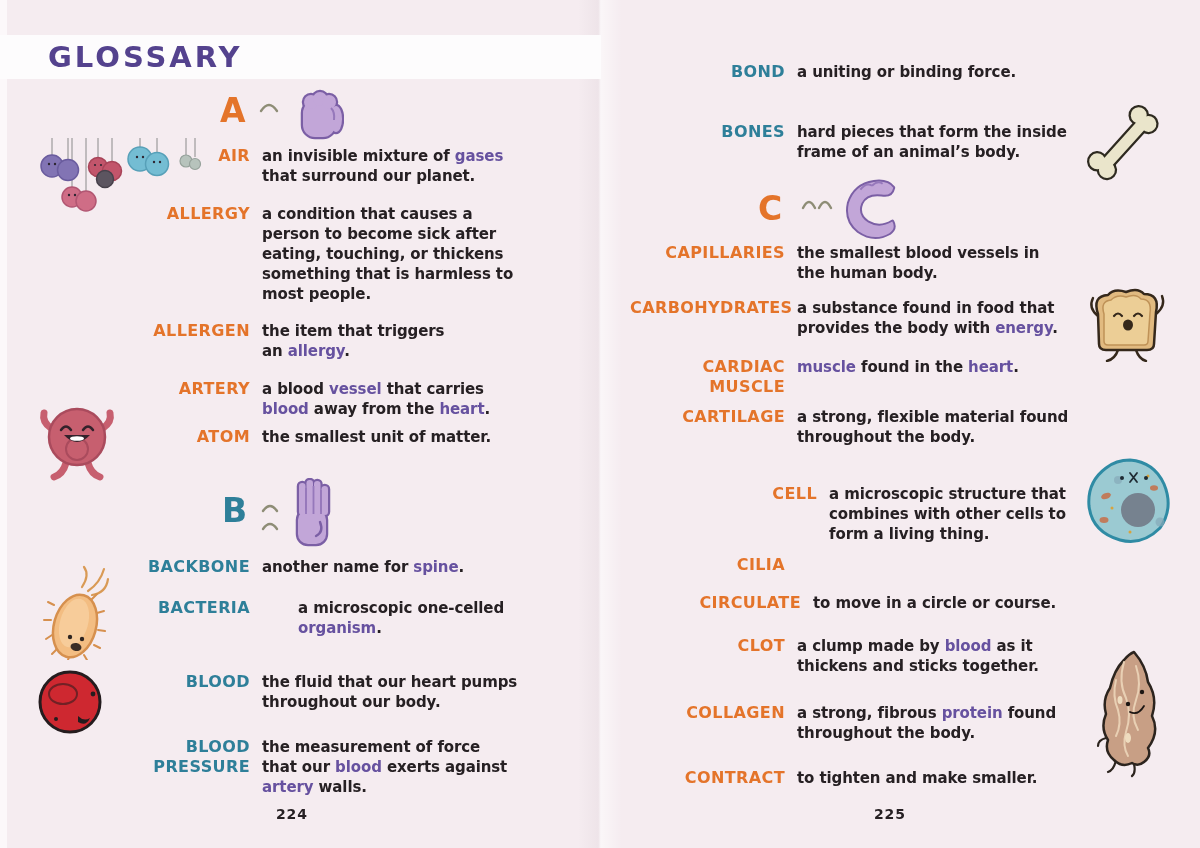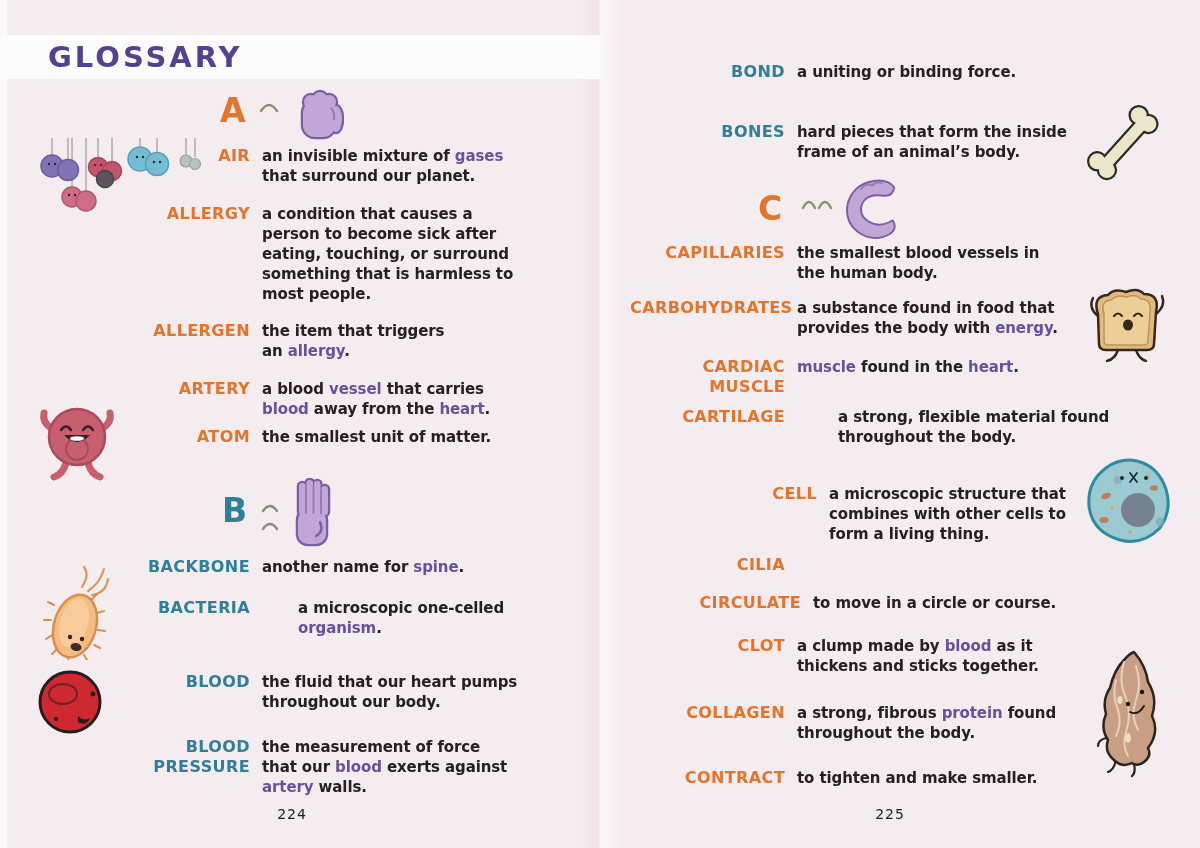--- a/index.html
+++ b/index.html
@@ -29,21 +29,21 @@
   .term.teal{color:var(--teal,#2e7f99);}
   .def{
     font-size:15px;font-weight:600;line-height:20px;letter-spacing:-.1px;
     flex:0 0 auto;margin-left:12px;
   }
   .left .term{width:158px;}
   .left .def{width:292px;}
   .right .term{width:155px;}
   .right .def{width:302px;}
   .kw{color:var(--purple,#66519f);}
-  .page-num{position:absolute;width:60px;text-align:center;font-size:14px;font-weight:400;letter-spacing:1px;}
+  .page-num{position:absolute;width:60px;text-align:center;font-size:14px;font-weight:700;letter-spacing:1px;}
   .abs{position:absolute;}
 </style>
 </head>
 <body>
 
 <div id="canvas">
 
   <div class="page-edge"></div>
   <div class="gutter"></div>
 
@@ -229,21 +229,21 @@
       <circle cx="48" cy="44" r="2.2" fill="#1c1613"></circle>
     <path d="M36 64 q8 4 14 -6" stroke="#1c1613" stroke-width="1.8" fill="none" stroke-linecap="round"></path>
   </svg>
 
   <div class="entry left" style="left:92px;top:146px;">
     <div class="term orange">AIR</div>
     <div class="def"><span>an invisible mixture of </span><span class="kw">gases</span><br><span>that surround our planet.</span></div>
   </div>
   <div class="entry left" style="left:92px;top:204px;">
     <div class="term orange">ALLERGY</div>
-    <div class="def"><span>a condition that causes a</span><br><span>person to become sick after</span><br><span>eating, touching, or surround</span><br><span>something that is harmless to</span><br><span>most people.</span></div>
+    <div class="def"><span>a condition that causes a</span><br><span>person to become sick after</span><br><span>eating, touching, or thickens</span><br><span>something that is harmless to</span><br><span>most people.</span></div>
   </div>
   <div class="entry left" style="left:92px;top:321px;">
     <div class="term orange">ALLERGEN</div>
     <div class="def"><span>the item that triggers</span><br><span>an </span><span class="kw">allergy</span><span>.</span></div>
   </div>
   <div class="entry left" style="left:92px;top:379px;">
     <div class="term orange">ARTERY</div>
     <div class="def"><span>a blood </span><span class="kw">vessel</span><span> that carries</span><br><span class="kw">blood</span><span> away from the </span><span class="kw">heart</span><span>.</span></div>
   </div>
   <div class="entry left" style="left:92px;top:427px;">
@@ -282,21 +282,21 @@
   </div>
   <div class="entry right" style="left:630px;top:298px;">
     <div class="term orange">CARBOHYDRATES</div>
     <div class="def"><span>a substance found in food that</span><br><span>provides the body with </span><span class="kw">energy</span><span>.</span></div>
   </div>
   <div class="entry right" style="left:630px;top:357px;">
     <div class="term orange">CARDIAC
 MUSCLE</div>
     <div class="def"><span class="kw">muscle</span><span> found in the </span><span class="kw">heart</span><span>.</span></div>
   </div>
-  <div class="entry right" style="left:630px;top:407px;gap:41px;">
+  <div class="entry right" style="left:630px;top:407px;">
     <div class="term orange">CARTILAGE</div>
     <div class="def"><span>a strong, flexible material found</span><br><span>throughout the body.</span></div>
   </div>
   <div class="entry right" style="left:662px;top:468px;margin-top:16px;">
     <div class="term orange">CELL</div>
     <div class="def"><span>a microscopic structure that</span><br><span>combines with other cells to</span><br><span>form a living thing.</span></div>
   </div>
   <div class="entry right" style="left:630px;top:555px;">
     <div class="term orange">CILIA</div>
   </div>

